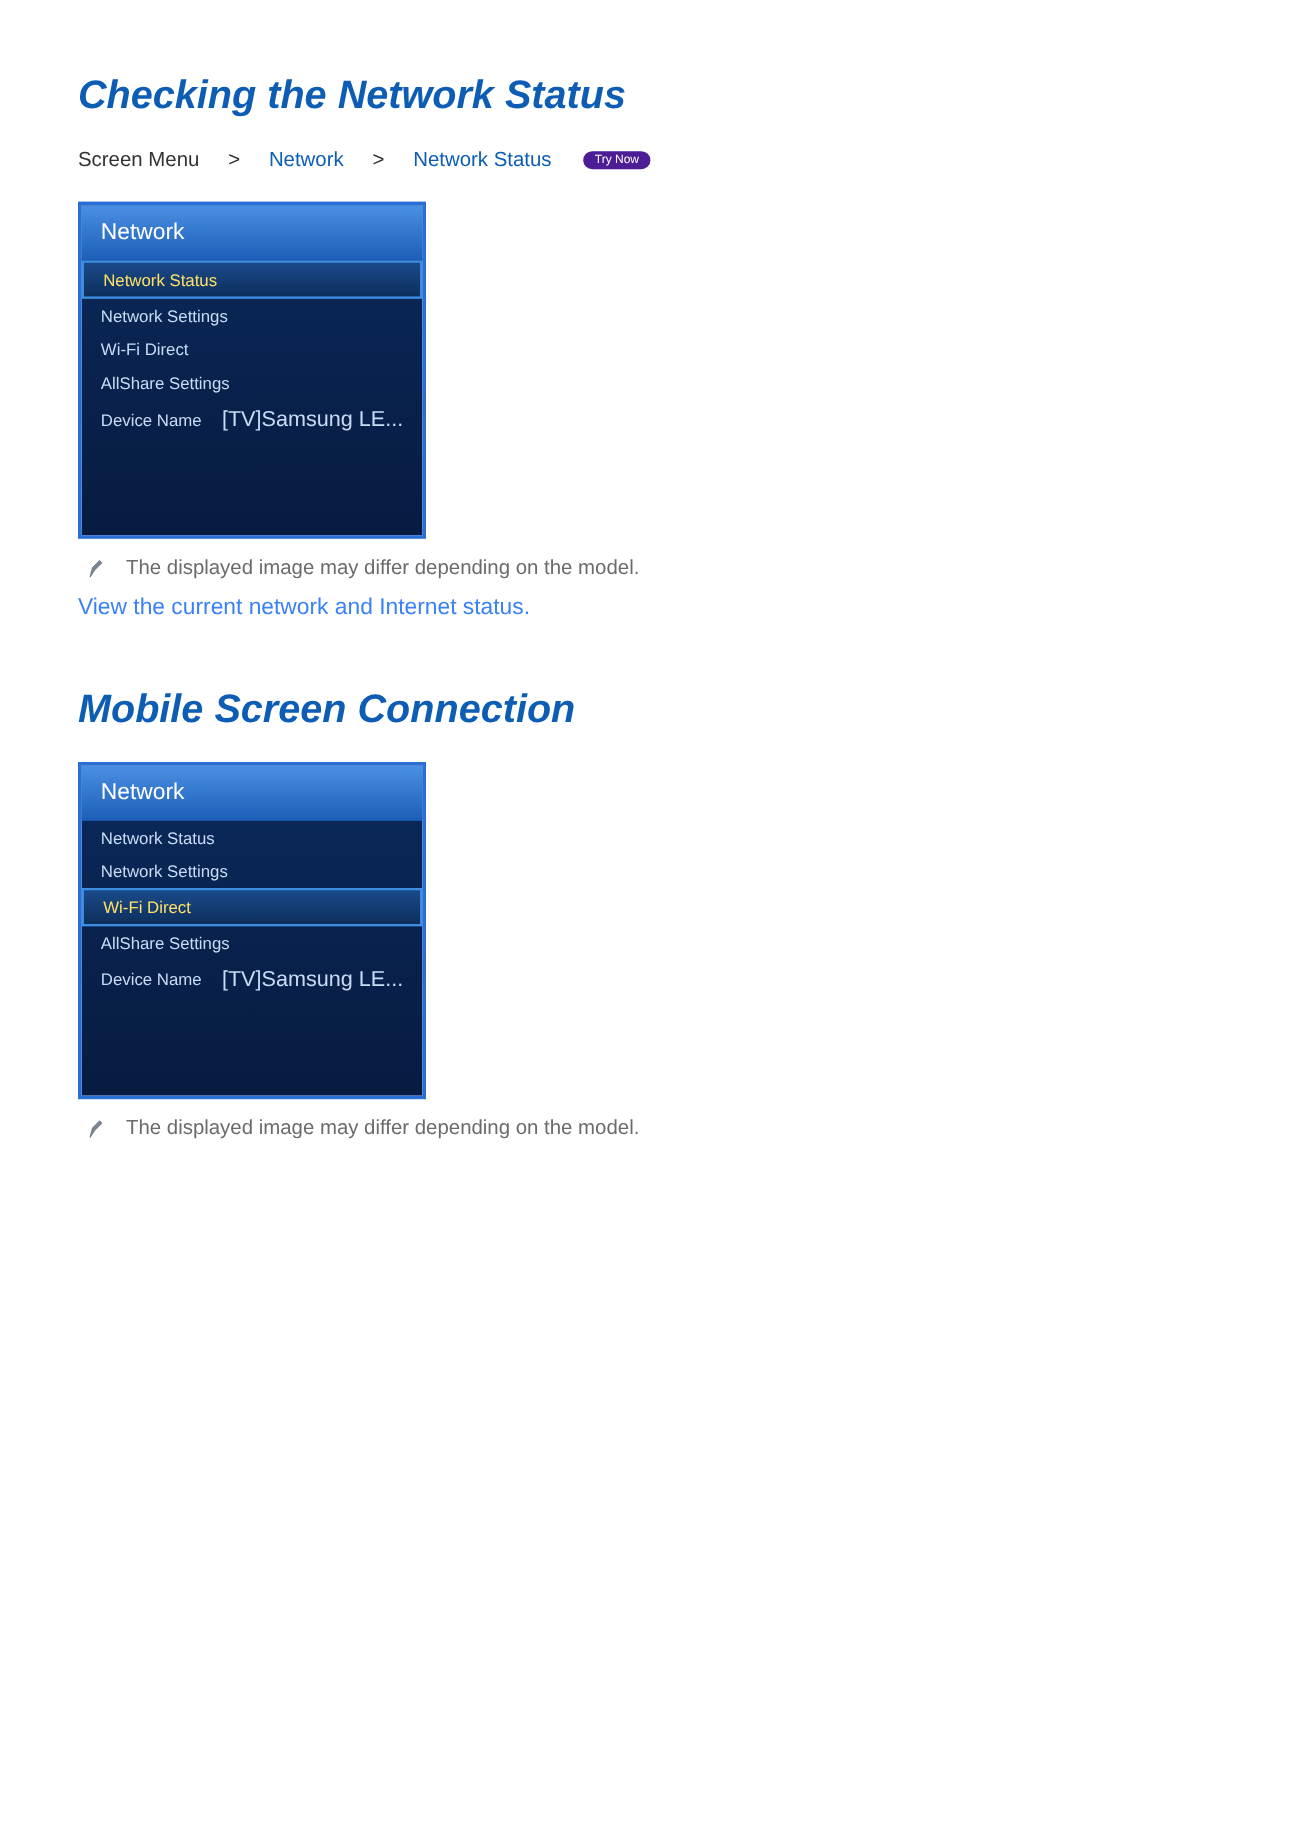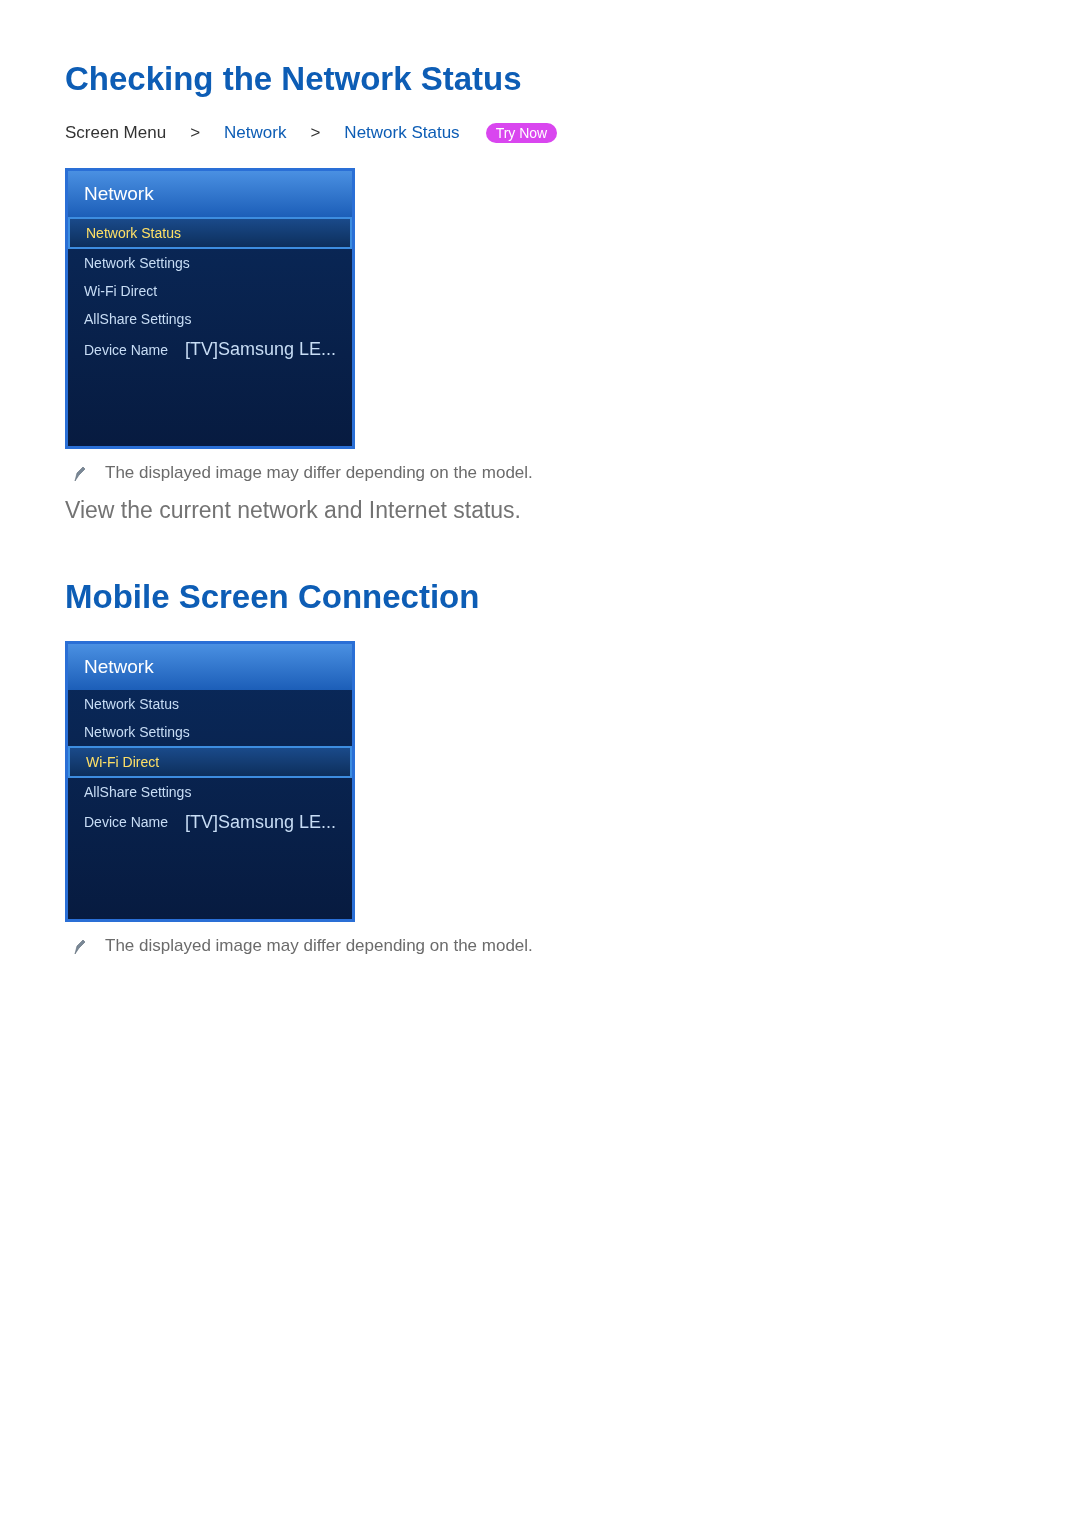--- a/index.html
+++ b/index.html
@@ -12,41 +12,42 @@
     background: #ffffff;
     width: 1080px;
     min-height: 1527px;
     padding: 60px 65px;
   }
   .heading1 {
     color: #0d5db5;
     font-size: 33px;
     font-weight: bold;
     margin-bottom: 25px;
+    font-style: italic;
   }
   .breadcrumb {
     font-size: 17px;
     color: #333;
     margin-bottom: 25px;
     display: flex;
     align-items: center;
     gap: 24px;
   }
   .breadcrumb .link {
     color: #0d5db5;
   }
   .breadcrumb .sep {
     color: #333;
     font-size: 17px;
   }
   .try-now {
     display: inline-block;
-    background: #d946ef;
+    background: #4c1d95;
     color: #fff;
-    font-size: 14px;
+    font-size: 10px;
     padding: 2px 10px;
     border-radius: 11px;
     margin-left: 2px;
   }
   .tv-panel {
     width: 290px;
     border: 3px solid #2a6fd6;
     background: linear-gradient(to bottom, #0a2a5c 0%, #071b40 100%);
     margin-bottom: 14px;
   }
@@ -98,22 +99,22 @@
     width: 14px;
     height: 18px;
     flex-shrink: 0;
     margin-top: 2px;
   }
   .note-text {
     color: #6b6b6b;
     font-size: 17px;
   }
   .body-text {
-    color: #737373;
-    font-size: 23px;
+    color: #3b82f6;
+    font-size: 19px;
     line-height: 1.5;
     margin-bottom: 50px;
   }
   .section2 {
     margin-top: 40px;
   }
 </style>
 </head>
 <body>
 

